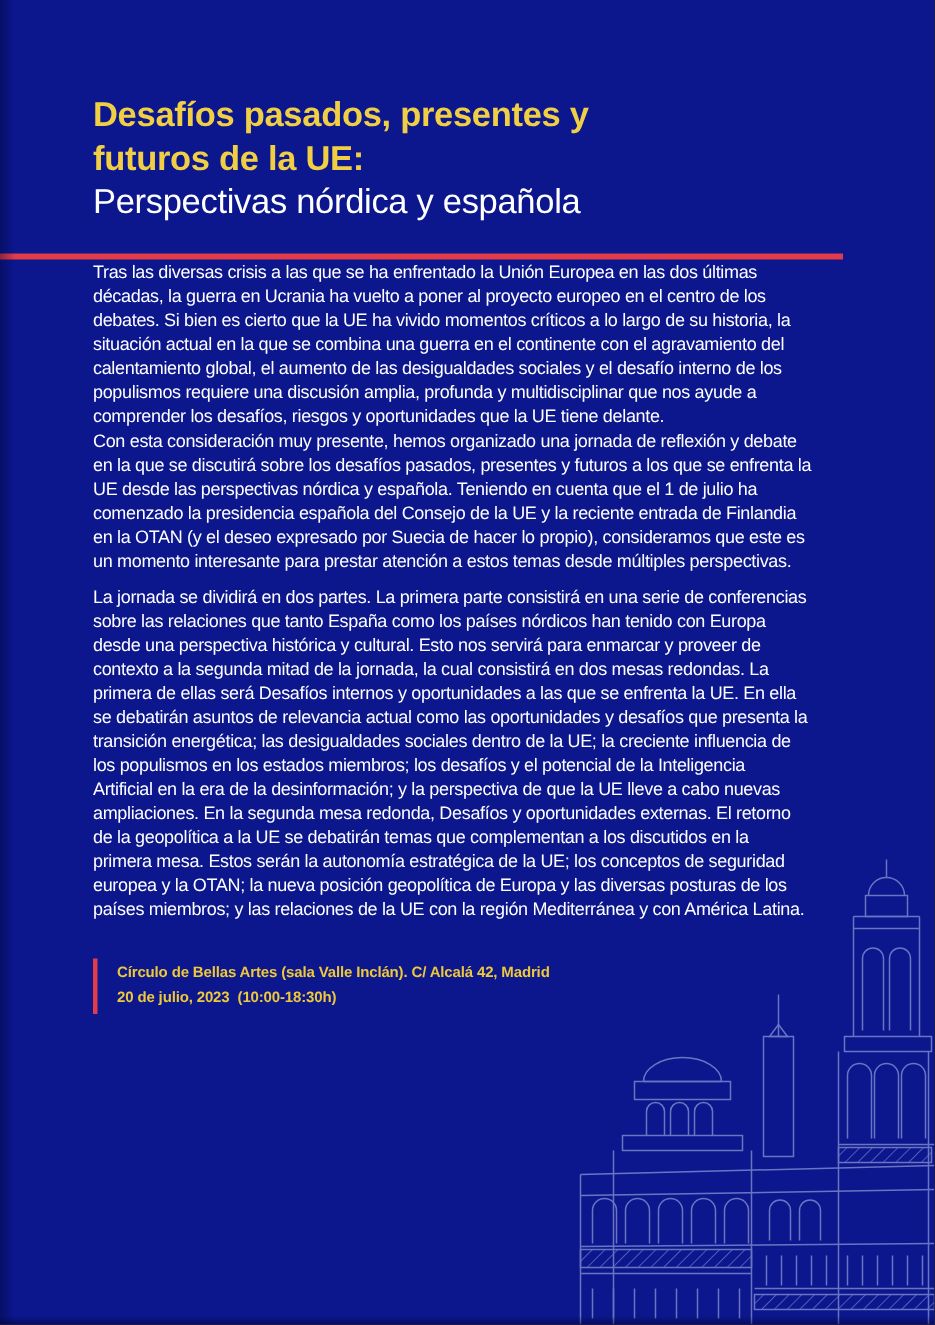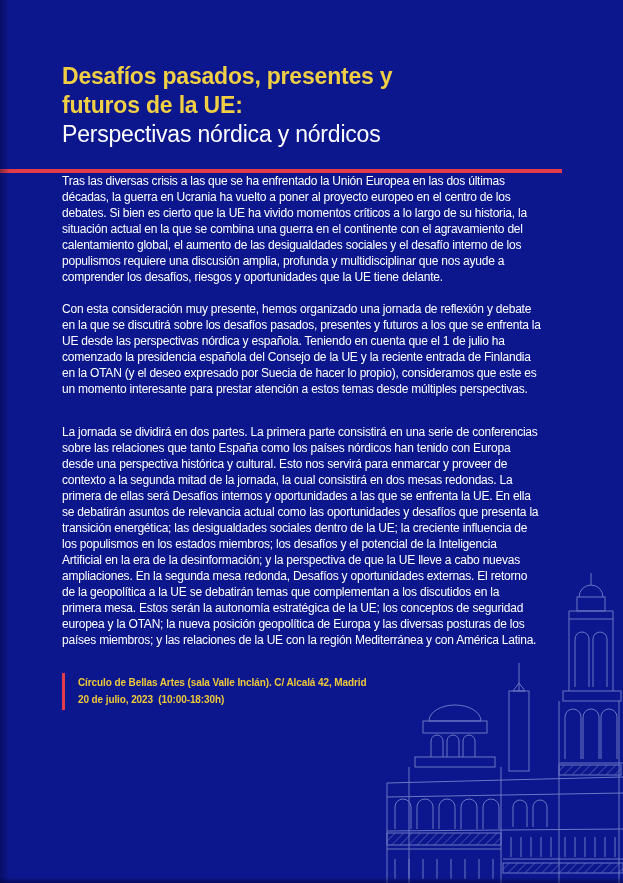--- a/index.html
+++ b/index.html
@@ -47,22 +47,22 @@
     margin:20px 0 0 -62px;
     width:562px;height:3.5px;
     background:var(--accent-red);
   }
   .body-copy p{
     color:var(--body-text);
     font-size:12px;line-height:16px;
     letter-spacing:-0.22px;
     white-space:pre;
   }
-  .body-copy p + p{margin-top:16px;}
-  .body-copy p:nth-of-type(3){margin-top:27px;}
+  .body-copy p + p{margin-top:1px;}
+  .body-copy p:nth-of-type(3){margin-top:8px;}
   .venue{
     margin-top:25px;
     border-left:3px solid var(--accent-red);
     padding:1px 0 2px 13px;
   }
   .venue div{
     color:var(--venue-yellow);
     font-size:10px;line-height:17px;font-weight:bold;
     white-space:pre;letter-spacing:-0.1px;
   }
@@ -140,21 +140,21 @@
     <rect class="hatched" x="152" y="292" width="120" height="10"></rect>
     <line x1="36" y1="278" x2="150" y2="278"></line>
     <path d="M44 308 v-20 M58 308 v-20 M72 308 v-20 M86 308 v-20 M100 308 v-20 M114 308 v-20 M128 308 v-20 M142 308 v-20"></path>
   </svg>
 
   <div class="content">
 
     <header>
       <h1 class="title">Desafíos pasados, presentes y
 futuros de la UE:</h1>
-      <div class="subtitle">Perspectivas nórdica y nórdicos</div>
+      <div class="subtitle">Perspectivas nórdica y española</div>
     </header>
 
     <div class="divider"></div>
 
     <main class="body-copy">
       <p>Tras las diversas crisis a las que se ha enfrentado la Unión Europea en las dos últimas
 décadas, la guerra en Ucrania ha vuelto a poner al proyecto europeo en el centro de los
 debates. Si bien es cierto que la UE ha vivido momentos críticos a lo largo de su historia, la
 situación actual en la que se combina una guerra en el continente con el agravamiento del
 calentamiento global, el aumento de las desigualdades sociales y el desafío interno de los

